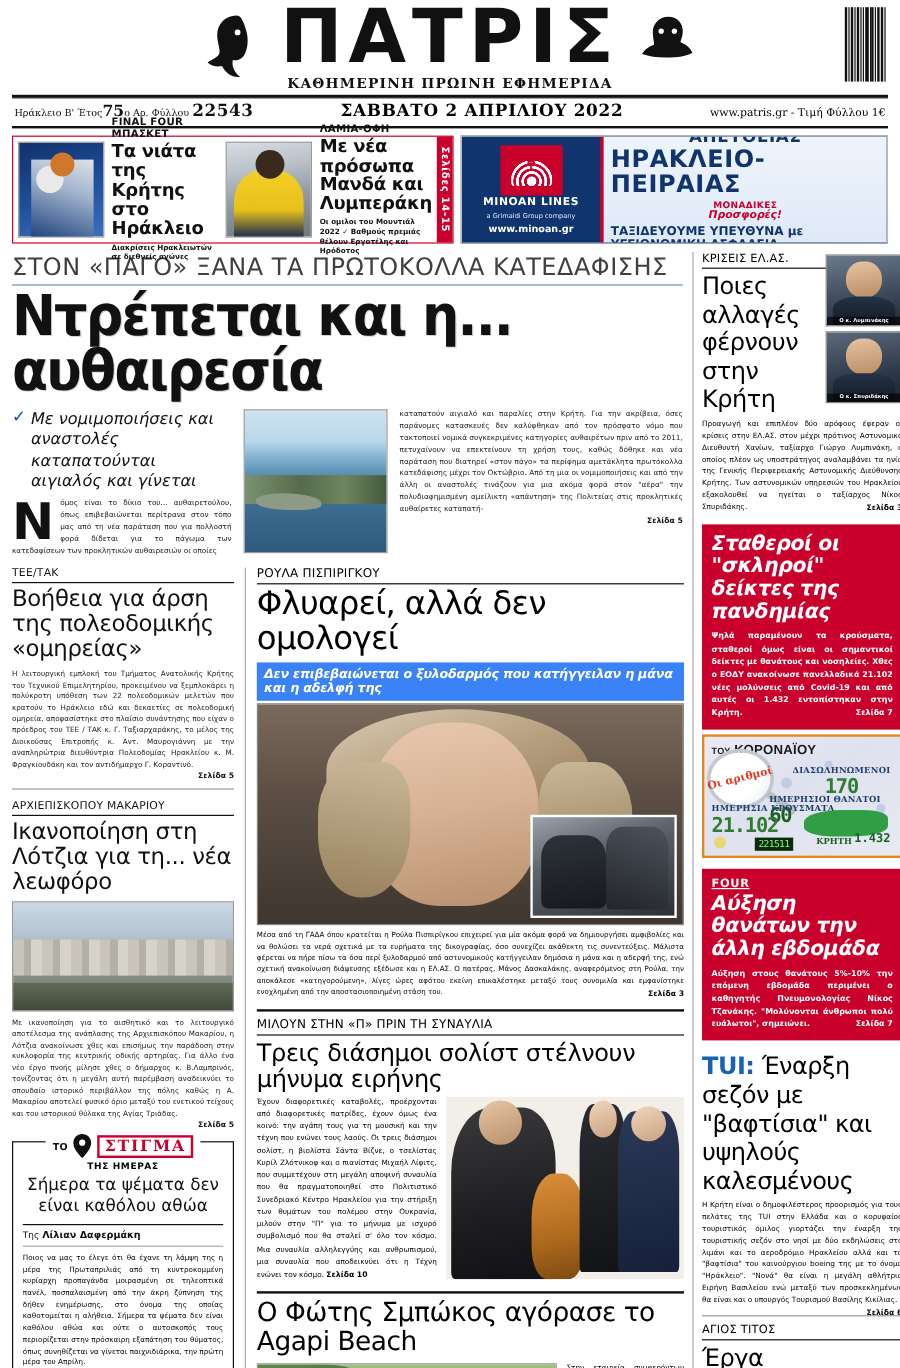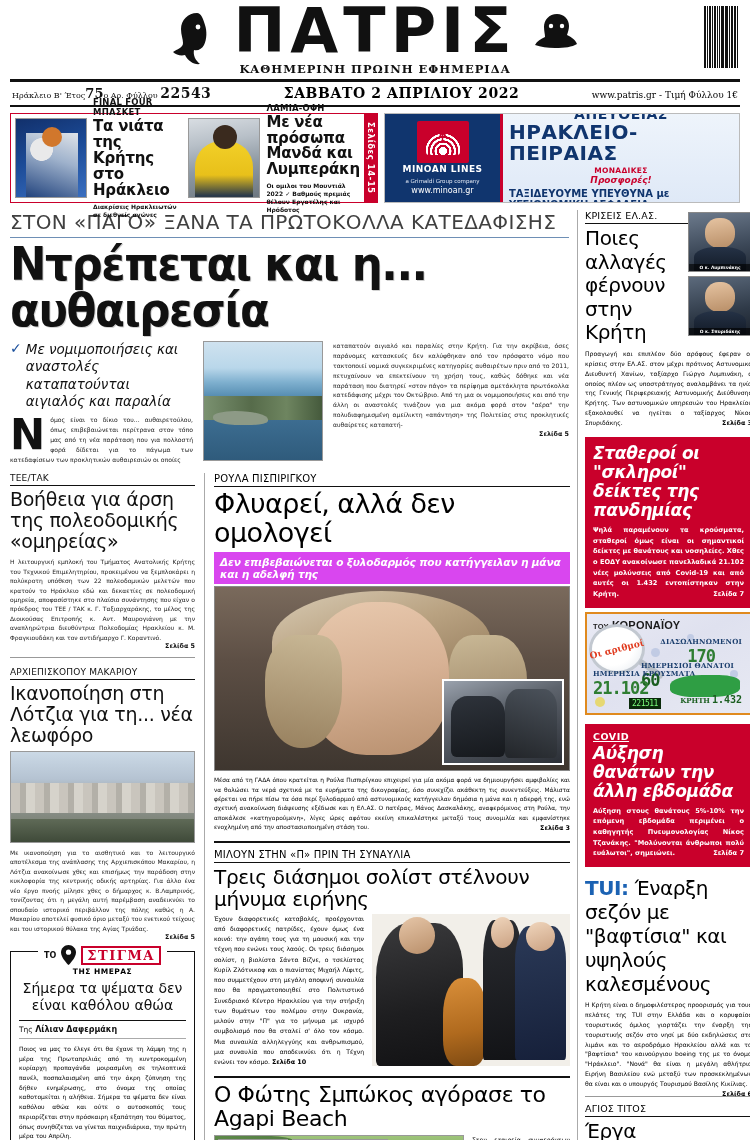--- a/index.html
+++ b/index.html
@@ -66,21 +66,21 @@
   }
   .promo-ad {
     flex: 1; border: 1px solid #bbb; background: #10356e; display: flex; height: 90px; position: relative; overflow: hidden;
   }
   .ad-left { flex: 0 0 118px; background: #10356e; display: flex; flex-direction: column; align-items: center; justify-content: center; gap: 2px; color: #fff; border-right: 3px solid #c9002b; }
   .ml-logo { width: 52px; height: 42px; background: #c9002b; border-radius: 2px; position: relative; display:flex; align-items:center; justify-content:center; }
   .ml-logo .disc { width: 34px; height: 26px; background: radial-gradient(circle at 50% 85%, #fff 0 14%, #c9002b 15% 22%, #fff 23% 30%, #c9002b 31% 38%, #fff 39% 46%, #c9002b 47% 54%, #fff 55% 62%, #c9002b 63%); border-radius: 3px; position: relative; }
   .ml-logo .fig { position:absolute; left:50%; top:6px; transform:translateX(-50%); width:7px; height:16px; background:#c9002b; clip-path: polygon(40% 0,60% 0,70% 25%,100% 55%,86% 70%,60% 48%,60% 100%,40% 100%,40% 48%,14% 70%,0 55%,30% 25%); }
   .ml-name { font-size: 9px; font-weight: 700; line-height: 1.05; text-align: center; letter-spacing: .5px; }
   .ml-tag { font-size: 5.5px; color: #dfe6f2; margin-top: 2px; }
-  .ml-url { font-size: 8px; font-weight: 400; color: #fff; }
+  .ml-url { font-size: 8px; font-weight: 700; color: #fff; }
   .ad-right { flex: 1; background: linear-gradient(180deg,#eef4fb 0%,#dfe9f7 100%); display: flex; flex-direction: column; align-items: center; justify-content: center; padding: 4px 6px; }
   .ad-line1 { font-size: 14px; font-weight: 700; color: #10356e; letter-spacing: .5px; }
   .ad-line2 { font-size: 20px; font-weight: 700; color: #10356e; letter-spacing: .5px; line-height: 1.05; }
   .ad-badge { margin-top: 2px; text-align: center; }
   .ad-badge .b1 { font-size: 7.5px; font-weight: 700; color: #c9002b; letter-spacing: .3px; }
   .ad-badge .b2 { font-size: 9px; font-style: italic; font-weight: 700; color: #c9002b; }
   .ad-foot { font-size: 10px; color: #10356e; margin-top: 3px; font-weight: 600; }
 
   
   .grid { display: flex; gap: 8px; margin-top: 7px; }
@@ -143,21 +143,21 @@
   .stigma-title { text-align: center; font-size: 14px; line-height: 1.2; margin-top: 4px; color:#111; }
   .stigma-rule { border-top: 1px solid #111; margin: 6px 0 4px; }
   .stigma-by { font-size: 7.5px; color: #111; }
   .stigma-by b { font-size: 8px; }
   .stigma-rule2 { border-top: 1px solid #aaa; margin: 4px 0 5px; }
   .stigma-text { font-size: 6px; line-height: 1.62; text-align: justify; }
 
   
   .mid-kicker { font-size: 10px; letter-spacing: .2px; border-bottom: 1px solid #111; padding-bottom: 2px; }
   .mid-title { font-size: 27px; line-height: 1.05; margin-top: 3px; letter-spacing: -.6px; }
-  .mid-banner { background: #d946ef; color: #fff; font-style: italic; font-weight: 700; font-size: 10.6px; padding: 4px 6px; margin-top: 5px; letter-spacing: -.2px; }
+  .mid-banner { background: #3b82f6; color: #fff; font-style: italic; font-weight: 700; font-size: 10.6px; padding: 4px 6px; margin-top: 5px; letter-spacing: -.2px; }
   .mid-photo-main { width: 100%; height: 185px; border: 1px solid #888; position: relative; overflow: hidden; margin-top: 2px;
     background: linear-gradient(180deg,#7a6a5c 0%,#5d4f45 40%,#3e362f 100%); }
   .mp-face { position:absolute; left:26%; top:8%; width:40%; height:84%; border-radius: 46% 46% 42% 42%;
     background: linear-gradient(170deg,#e8c9ae 0%, #d7b194 48%, #b8906f 100%); }
   .mp-hair { position:absolute; left:16%; top:2%; width:62%; height:56%; border-radius: 52% 52% 38% 38%;
     background: linear-gradient(160deg,#d8cbb4 0%, #b9a281 45%, #8d7455 100%); }
   .mp-hair2 { position:absolute; left:14%; top:26%; width:22%; height:62%; border-radius: 40% 30% 50% 46%;
     background: linear-gradient(190deg,#c9b896,#97805e); }
   .mp-hair3 { position:absolute; right:12%; top:26%; width:22%; height:62%; border-radius: 30% 40% 46% 50%;
     background: linear-gradient(170deg,#c9b896,#8d7455); }
@@ -341,21 +341,21 @@
 
       <div class="lead-zone">
         <div class="lead-kicker">ΣΤΟΝ «ΠΑΓΟ» ΞΑΝΑ ΤΑ ΠΡΩΤΟΚΟΛΛΑ ΚΑΤΕΔΑΦΙΣΗΣ</div>
         <div class="lead-rule"></div>
         <div class="lead-title">Ντρέπεται και η... αυθαιρεσία</div>
 
         <div class="lead-body">
           <div class="lead-col-a">
             <div class="lead-sum">
               <span class="lead-check">✓</span>
-              <span>Με νομιμοποιήσεις και αναστολές καταπατούνται αιγιαλός και παραλία</span>
+              <span>Με νομιμοποιήσεις και αναστολές καταπατούνται αιγιαλός και γίνεται</span>
             </div>
             <div class="lead-text">
               <span class="lead-drop">Ν</span><span>όμος είναι το δίκιο του... αυθαιρετούλου, όπως επιβεβαιώνεται περίτρανα στον τόπο μας από τη νέα παράταση που για πολλοστή φορά δίδεται για το πάγωμα των κατεδαφίσεων των προκλητικών αυθαιρεσιών οι οποίες</span>
             </div>
           </div>
           <div class="lead-photo"></div>
           <div class="lead-col-b">
             <div class="lead-text2">καταπατούν αιγιαλό και παραλίες στην Κρήτη. Για την ακρίβεια, όσες παράνομες κατασκευές δεν καλύφθηκαν από τον πρόσφατο νόμο που τακτοποιεί νομικά συγκεκριμένες κατηγορίες αυθαιρέτων πριν από το 2011, πετυχαίνουν να επεκτείνουν τη χρήση τους, καθώς δόθηκε και νέα παράταση που διατηρεί «στον πάγο» τα περίφημα αμετάκλητα πρωτόκολλα κατεδάφισης μέχρι τον Οκτώβριο. Από τη μια οι νομιμοποιήσεις και από την άλλη οι αναστολές τινάζουν για μια ακόμα φορά στον "αέρα" την πολυδιαφημισμένη αμείλικτη «απάντηση» της Πολιτείας στις προκλητικές αυθαίρετες καταπατή-</div>
             <div class="sel-right">Σελίδα 5</div>
           </div>
@@ -534,21 +534,21 @@
             <div class="ci-val">21.102</div>
           </div>
           <span class="ci-crete"></span>
           <span class="ci-crete-lbl">ΚΡΗΤΗ</span>
           <span class="ci-crete-val">1.432</span>
           <span class="ci-lcd">221511</span>
         </div>
       </div>
 
       <div class="red-box">
-        <div style="font-size:9.5px;font-weight:700;text-decoration:underline;letter-spacing:.5px;">COVID</div>
+        <div style="font-size:9.5px;font-weight:700;text-decoration:underline;letter-spacing:.5px;">FOUR</div>
         <div class="rb-title" style="margin-top:2px">Αύξηση θανάτων την άλλη εβδομάδα</div>
         <div class="rb-text">
           <span>Αύξηση στους θανάτους 5%-10% την επόμενη εβδομάδα περιμένει ο καθηγητής Πνευμονολογίας Νίκος Τζανάκης. "Μολύνονται άνθρωποι πολύ ευάλωτοι", σημειώνει.</span>
           <span class="rb-sel" style="float:right">Σελίδα 7</span>
         </div>
       </div>
 
       <div style="margin-top:9px">
         <div class="tui-title">
           <span class="tui-brand">TUI:</span>

